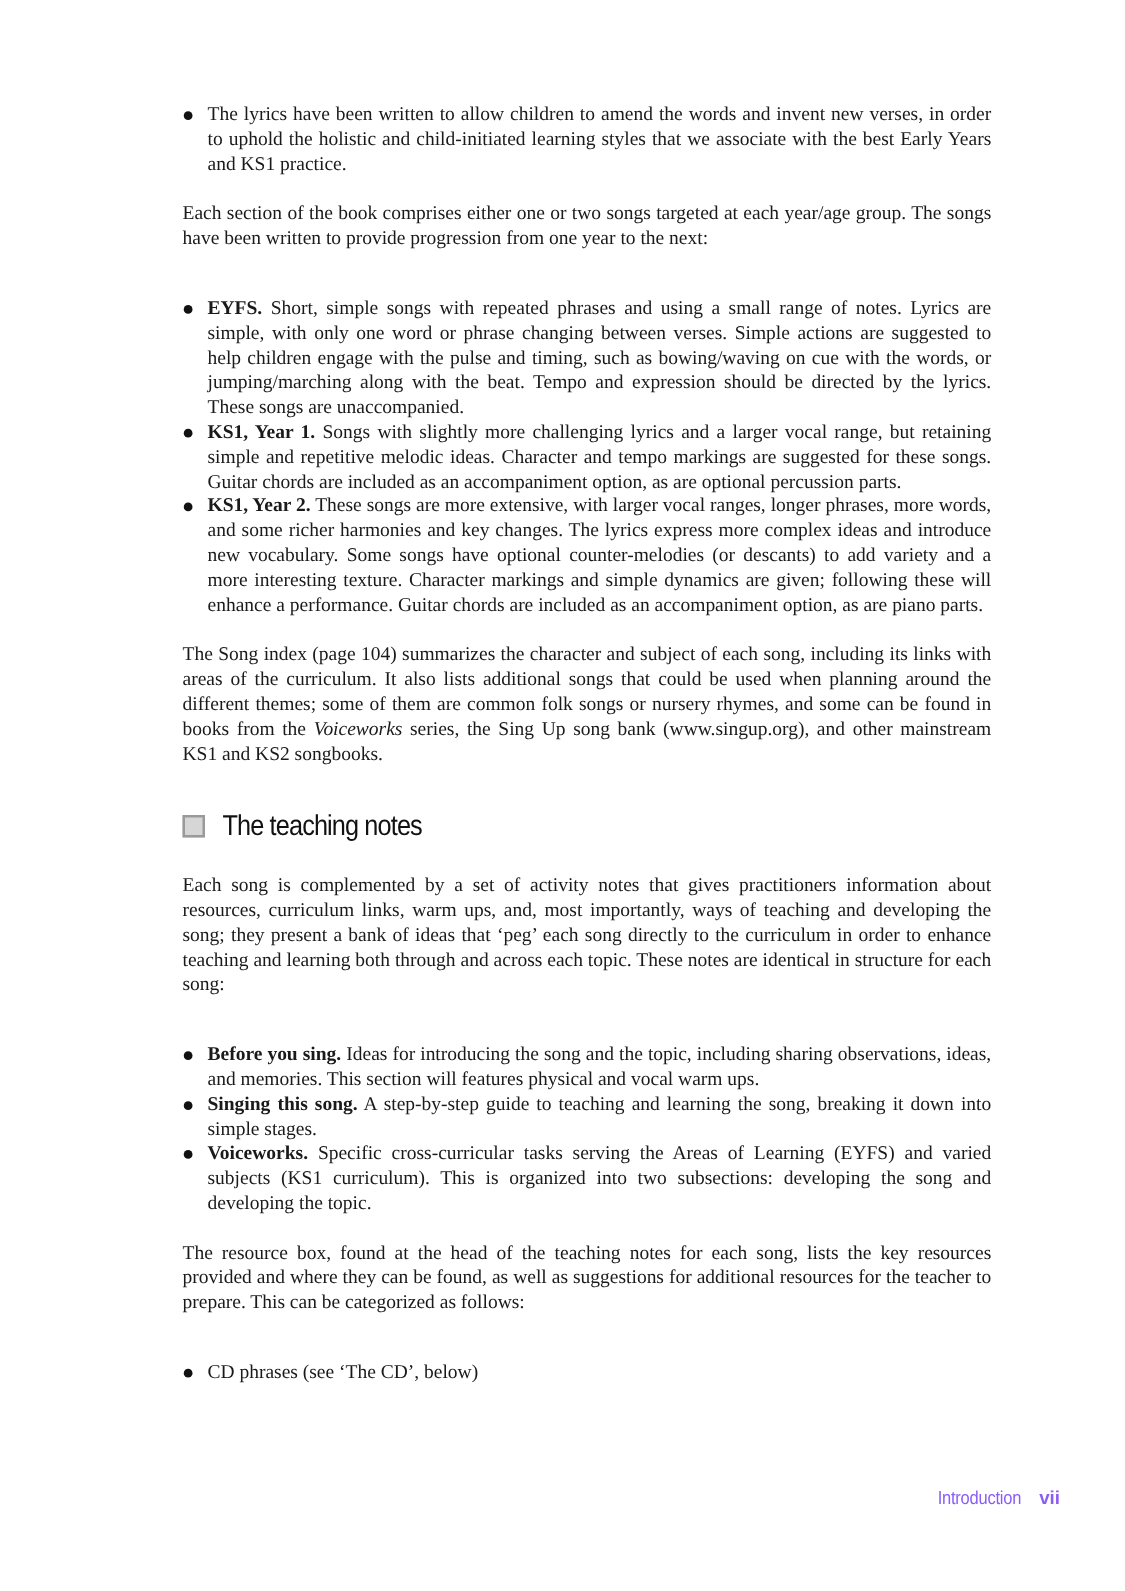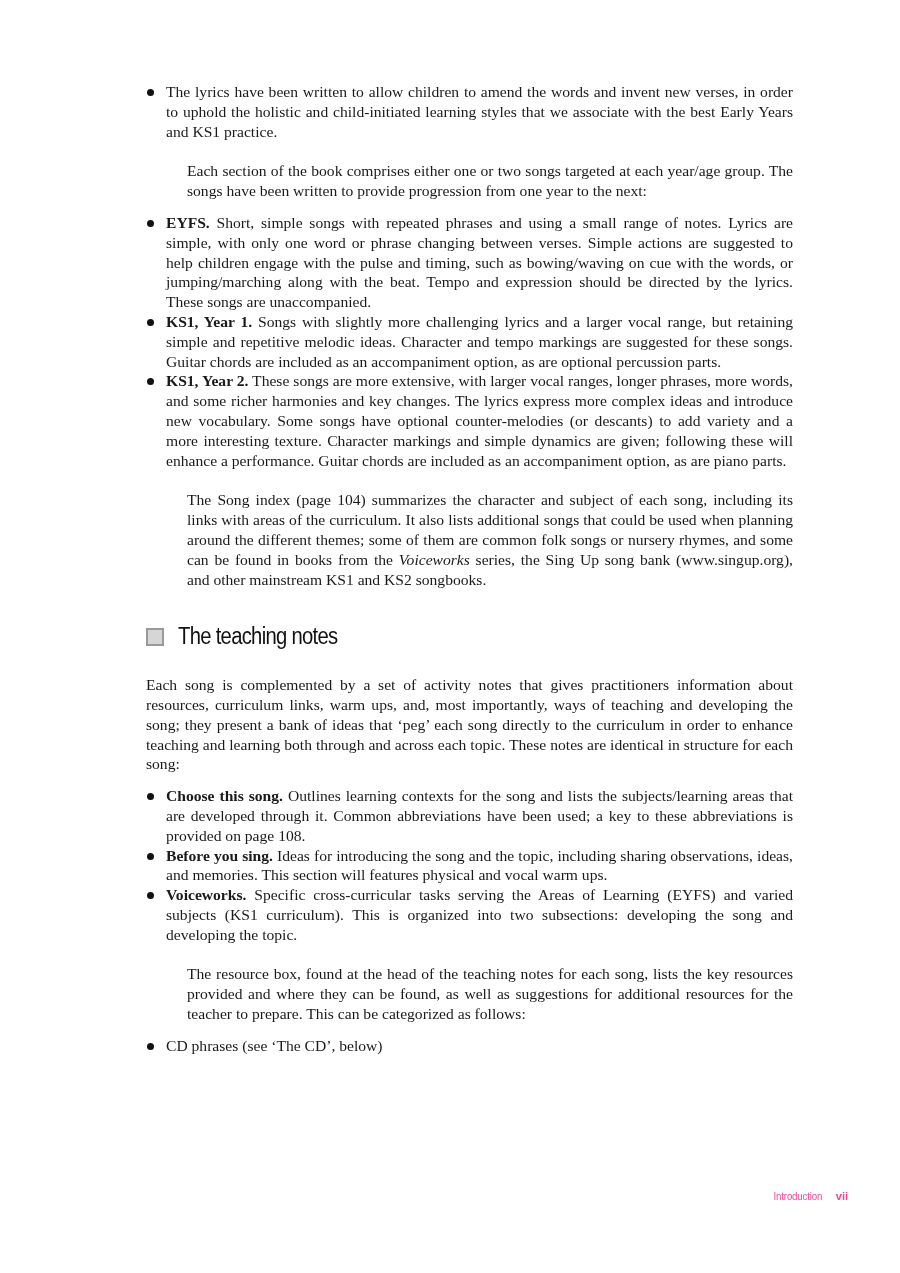--- a/index.html
+++ b/index.html
@@ -9,40 +9,40 @@
     font-family: "Liberation Serif", serif; font-size: 15.6px; line-height: 19.8px;
     color: #1a1a1a; text-align: justify;
   }
   p { margin: 0; }
   ul { list-style: none; margin: 0; padding: 0; }
   ul li { position: relative; padding-left: 20px; }
   ul li .bullet {
     position: absolute; left: 1px; top: 7px; width: 7px; height: 7px;
     border-radius: 50%; background: #111;
   }
-  .gap1 { margin-top: 20px; margin-left: 41px; }
-  .gap2 { margin-top: 12px; }
+  .gap1 { margin-top: 20px; }
+  .gap2 { margin-top: 36px; }
   .gap-head { margin-top: 38px; }
   b { font-weight: bold; }
   i { }
   .heading {
     display: flex; align-items: center; margin-bottom: 28px;
   }
   .heading .box {
     width: 14px; height: 14px; background: #d6d6d6; border: 2px solid #9a9a9a;
     margin-right: 14px; flex: none;
   }
   .heading h2 {
     margin: 0; font-family: "Liberation Sans", sans-serif; font-weight: normal;
     font-size: 23px; letter-spacing: -0.8px; transform: scaleX(0.88); transform-origin: left center;
     color: #111;
   }
   .footer {
     position: absolute; right: 52px; top: 1190px;
-    font-family: "Liberation Sans", sans-serif; font-size: 11px; color: #ec4899;
+    font-family: "Liberation Sans", sans-serif; font-size: 15px; color: #8b5cf6;
     display: flex; gap: 14px; align-items: baseline;
   }
   .footer .sect { transform: scaleX(0.88); transform-origin: right center; letter-spacing: -0.2px; }
   .footer .pg { font-weight: bold; }
 </style>
 </head>
 <body>
 
 <div class="page">
 
@@ -61,22 +61,22 @@
   <p class="gap1"><span>The Song index (page 104) summarizes the character and subject of each song, including its links with areas of the curriculum. It also lists additional songs that could be used when planning around the different themes; some of them are common folk songs or nursery rhymes, and some can be found in books from the </span><i>Voiceworks</i><span> series, the Sing Up song bank (www.singup.org), and other mainstream KS1 and KS2 songbooks.</span></p>
 
   <div class="heading gap-head">
     <span class="box"></span>
     <h2>The teaching notes</h2>
   </div>
 
   <p>Each song is complemented by a set of activity notes that gives practitioners information about resources, curriculum links, warm ups, and, most importantly, ways of teaching and developing the song; they present a bank of ideas that ‘peg’ each song directly to the curriculum in order to enhance teaching and learning both through and across each topic. These notes are identical in structure for each song:</p>
 
   <ul class="gap2">
-    <li><span class="bullet"></span><b>Choose this song.</b><span> Outlines learning contexts for the song and lists the subjects/learning areas that are developed through it. Common abbreviations have been used; a key to these abbreviations is provided on page 108.</span></li>
     <li><span class="bullet"></span><b>Before you sing.</b><span> Ideas for introducing the song and the topic, including sharing observations, ideas, and memories. This section will features physical and vocal warm ups.</span></li>
+    <li><span class="bullet"></span><b>Singing this song.</b><span> A step-by-step guide to teaching and learning the song, breaking it down into simple stages.</span></li>
     <li><span class="bullet"></span><b>Voiceworks.</b><span> Specific cross-curricular tasks serving the Areas of Learning (EYFS) and varied subjects (KS1 curriculum). This is organized into two subsections: developing the song and developing the topic.</span></li>
   </ul>
 
   <p class="gap1">The resource box, found at the head of the teaching notes for each song, lists the key resources provided and where they can be found, as well as suggestions for additional resources for the teacher to prepare. This can be categorized as follows:</p>
 
   <ul class="gap2">
     <li><span class="bullet"></span><span>CD phrases (see ‘The CD’, below)</span></li>
   </ul>
 </div>
 

